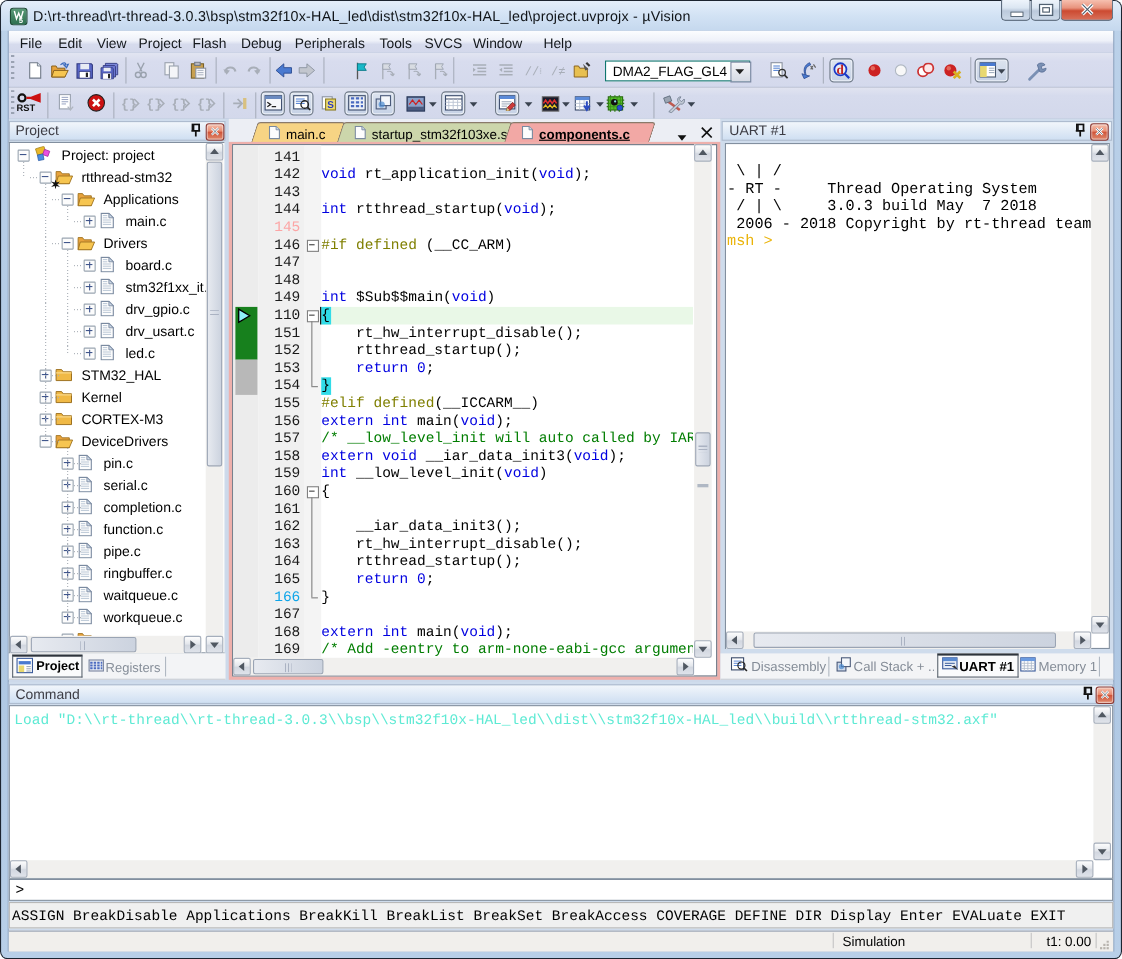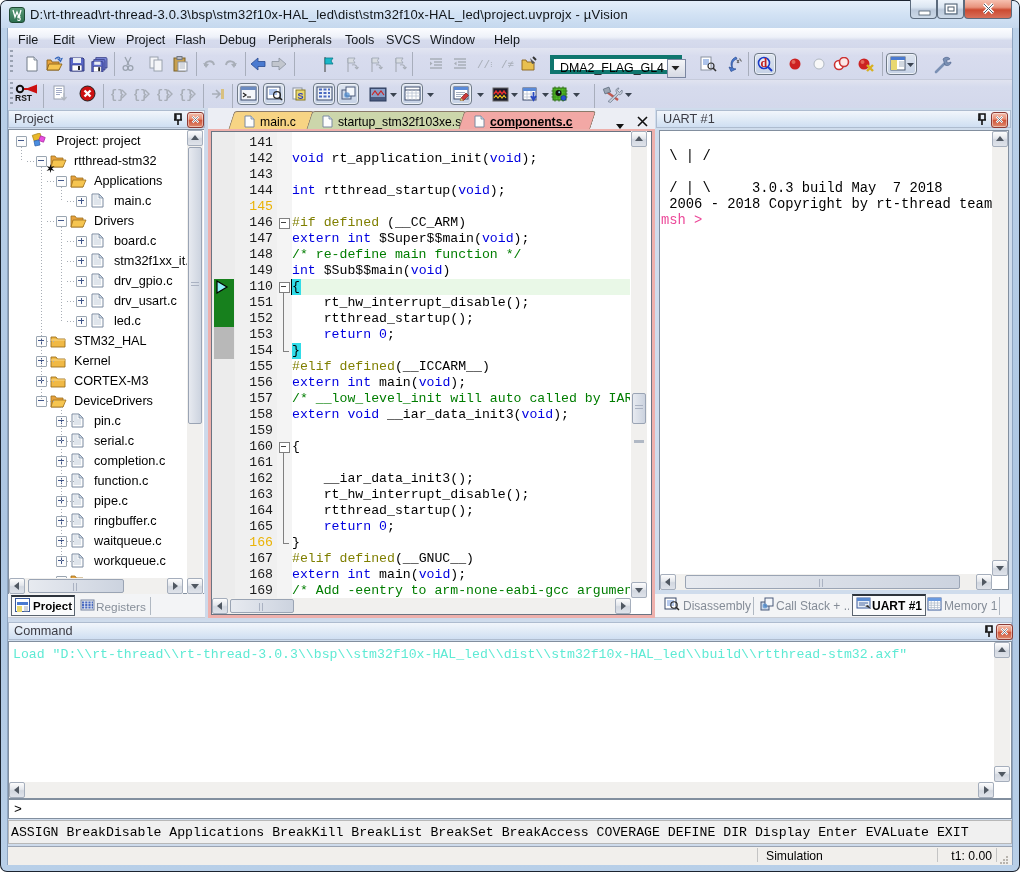--- a/index.html
+++ b/index.html
@@ -147,21 +147,21 @@
         <text x="1" y="12" font-family="Liberation Mono" font-size="11" fill="#a8aeb8">//≡</text>
       </svg></div>
 <div class="ab" style="left:500px;top:56px"><svg width="16" height="16">
         <text x="1" y="12" font-family="Liberation Mono" font-size="11" fill="#a8aeb8">/≠</text>
       </svg></div>
 <div class="ab" style="left:521px;top:56px"><svg width="17" height="16">
         <path d="M1 4 L1 14 L13 14 L13 6 L6 6 L5 4 Z" fill="#e8c050" stroke="#8a621c" stroke-width="0.9"></path>
         <path d="M9 2 L14 7 L11 8 Z" fill="#555"></path>
         <path d="M12 1 L15 4" stroke="#333" stroke-width="2"></path>
       </svg></div>
-<div class="ab" style="left:550px;top:55px;width:132px;height:19px;background:#fff;border:4px solid #0f766e;box-sizing:border-box">
+<div class="ab" style="left:550px;top:55px;width:132px;height:19px;background:#fff;border:1px solid #0f766e;box-sizing:border-box">
 <div class="ab" style="left:6px;top:2px;font:12.4px 'Liberation Sans';color:#000">DMA2_FLAG_GL4</div>
 <div class="ab" style="left:113px;top:0px;width:17px;height:17px;background:linear-gradient(#f4f5f8,#d6dae4);border:1px solid #7a86a0"><svg width="15" height="15">
           <path d="M3.5 6 L11.5 6 L7.5 10.5 Z" fill="#222"></path>
         </svg></div>
     </div>
 <div class="ab" style="left:700px;top:56px"><svg width="17" height="16">
         <rect x="1" y="1" width="10" height="13" fill="#fff" stroke="#8a92a0"></rect>
         <path d="M3 4 L9 4 M3 6 L9 6 M3 8 L9 8" stroke="#4a7ad0" stroke-width="0.9"></path>
         <circle cx="11" cy="10" r="3" fill="none" stroke="#333" stroke-width="1.2"></circle>
         <path d="M13 12 L16 15" stroke="#333" stroke-width="1.6"></path>
@@ -658,27 +658,25 @@
 <div class="ab" style="left:214px;top:327px;width:20px;height:32px;background:#b8b8b8"></div>
 <div class="ab" style="left:215px;top:280px"><svg width="14" height="14">
         <path d="M2 1 L12 7 L2 13 Z" fill="#8ef0f8" stroke="#000" stroke-width="1.2"></path>
       </svg></div>
 <div class="ab mono" style="left:228px;top:136px;width:45px;text-align:right;color:#1a1a1a">141</div>
 <div class="ab mono" style="left:228px;top:152px;width:45px;text-align:right;color:#1a1a1a">142</div>
 <div class="ab mono" style="left:292px;top:152px;width:338px;overflow:hidden;white-space:pre"><span style="color:#0000e0">void</span><span style="color:#000000"> rt_application_init(</span><span style="color:#0000e0">void</span><span style="color:#000000">);</span></div>
 <div class="ab mono" style="left:228px;top:168px;width:45px;text-align:right;color:#1a1a1a">143</div>
 <div class="ab mono" style="left:228px;top:184px;width:45px;text-align:right;color:#1a1a1a">144</div>
 <div class="ab mono" style="left:292px;top:184px;width:338px;overflow:hidden;white-space:pre"><span style="color:#0000e0">int</span><span style="color:#000000"> rtthread_startup(</span><span style="color:#0000e0">void</span><span style="color:#000000">);</span></div>
-<div class="ab mono" style="left:228px;top:200px;width:45px;text-align:right;color:#eab308">145</div>
+<div class="ab mono" style="left:228px;top:200px;width:45px;text-align:right;color:#fca5a5">145</div>
 <div class="ab mono" style="left:228px;top:216px;width:45px;text-align:right;color:#1a1a1a">146</div>
 <div class="ab mono" style="left:292px;top:216px;width:338px;overflow:hidden;white-space:pre"><span style="color:#7f7f00">#if defined</span><span style="color:#000000"> (__CC_ARM)</span></div>
 <div class="ab mono" style="left:228px;top:232px;width:45px;text-align:right;color:#1a1a1a">147</div>
-<div class="ab mono" style="left:292px;top:232px;width:338px;overflow:hidden;white-space:pre"><span style="color:#0000e0">extern</span><span style="color:#000000"> </span><span style="color:#0000e0">int</span><span style="color:#000000"> $Super$$main(</span><span style="color:#0000e0">void</span><span style="color:#000000">);</span></div>
 <div class="ab mono" style="left:228px;top:248px;width:45px;text-align:right;color:#1a1a1a">148</div>
-<div class="ab mono" style="left:292px;top:248px;width:338px;overflow:hidden;white-space:pre"><span style="color:#007d00">/* re-define main function */</span></div>
 <div class="ab mono" style="left:228px;top:264px;width:45px;text-align:right;color:#1a1a1a">149</div>
 <div class="ab mono" style="left:292px;top:264px;width:338px;overflow:hidden;white-space:pre"><span style="color:#0000e0">int</span><span style="color:#000000"> $Sub$$main(</span><span style="color:#0000e0">void</span><span style="color:#000000">)</span></div>
 <div class="ab mono" style="left:228px;top:280px;width:45px;text-align:right;color:#1a1a1a">110</div>
 <div class="ab" style="left:292px;top:279px;width:338px;height:16px;background:#e9f8e7"></div>
 <div class="ab" style="left:292px;top:279px;width:9px;height:16px;background:#31dce8"></div>
 <div class="ab" style="left:291px;top:279px;width:1px;height:16px;background:#000"></div>
 <div class="ab mono" style="left:292px;top:280px;width:338px;overflow:hidden;white-space:pre"><span style="color:#000000">{</span></div>
 <div class="ab mono" style="left:228px;top:296px;width:45px;text-align:right;color:#1a1a1a">151</div>
 <div class="ab mono" style="left:292px;top:296px;width:338px;overflow:hidden;white-space:pre"><span style="color:#000000">    rt_hw_interrupt_disable();</span></div>
 <div class="ab mono" style="left:228px;top:312px;width:45px;text-align:right;color:#1a1a1a">152</div>
@@ -690,35 +688,35 @@
 <div class="ab mono" style="left:292px;top:344px;width:338px;overflow:hidden;white-space:pre"><span style="color:#000000">}</span></div>
 <div class="ab mono" style="left:228px;top:360px;width:45px;text-align:right;color:#1a1a1a">155</div>
 <div class="ab mono" style="left:292px;top:360px;width:338px;overflow:hidden;white-space:pre"><span style="color:#7f7f00">#elif defined</span><span style="color:#000000">(__ICCARM__)</span></div>
 <div class="ab mono" style="left:228px;top:376px;width:45px;text-align:right;color:#1a1a1a">156</div>
 <div class="ab mono" style="left:292px;top:376px;width:338px;overflow:hidden;white-space:pre"><span style="color:#0000e0">extern</span><span style="color:#000000"> </span><span style="color:#0000e0">int</span><span style="color:#000000"> main(</span><span style="color:#0000e0">void</span><span style="color:#000000">);</span></div>
 <div class="ab mono" style="left:228px;top:392px;width:45px;text-align:right;color:#1a1a1a">157</div>
 <div class="ab mono" style="left:292px;top:392px;width:338px;overflow:hidden;white-space:pre"><span style="color:#007d00">/* __low_level_init will auto called by IAR</span></div>
 <div class="ab mono" style="left:228px;top:408px;width:45px;text-align:right;color:#1a1a1a">158</div>
 <div class="ab mono" style="left:292px;top:408px;width:338px;overflow:hidden;white-space:pre"><span style="color:#0000e0">extern</span><span style="color:#000000"> </span><span style="color:#0000e0">void</span><span style="color:#000000"> __iar_data_init3(</span><span style="color:#0000e0">void</span><span style="color:#000000">);</span></div>
 <div class="ab mono" style="left:228px;top:424px;width:45px;text-align:right;color:#1a1a1a">159</div>
+<div class="ab mono" style="left:292px;top:424px;width:338px;overflow:hidden;white-space:pre"><span style="color:#0000e0">int</span><span style="color:#000000"> __low_level_init(</span><span style="color:#0000e0">void</span><span style="color:#000000">)</span></div>
 <div class="ab mono" style="left:228px;top:440px;width:45px;text-align:right;color:#1a1a1a">160</div>
 <div class="ab mono" style="left:292px;top:440px;width:338px;overflow:hidden;white-space:pre"><span style="color:#000000">{</span></div>
 <div class="ab mono" style="left:228px;top:456px;width:45px;text-align:right;color:#1a1a1a">161</div>
 <div class="ab mono" style="left:228px;top:472px;width:45px;text-align:right;color:#1a1a1a">162</div>
 <div class="ab mono" style="left:292px;top:472px;width:338px;overflow:hidden;white-space:pre"><span style="color:#000000">    __iar_data_init3();</span></div>
 <div class="ab mono" style="left:228px;top:488px;width:45px;text-align:right;color:#1a1a1a">163</div>
 <div class="ab mono" style="left:292px;top:488px;width:338px;overflow:hidden;white-space:pre"><span style="color:#000000">    rt_hw_interrupt_disable();</span></div>
 <div class="ab mono" style="left:228px;top:504px;width:45px;text-align:right;color:#1a1a1a">164</div>
 <div class="ab mono" style="left:292px;top:504px;width:338px;overflow:hidden;white-space:pre"><span style="color:#000000">    rtthread_startup();</span></div>
 <div class="ab mono" style="left:228px;top:520px;width:45px;text-align:right;color:#1a1a1a">165</div>
 <div class="ab mono" style="left:292px;top:520px;width:338px;overflow:hidden;white-space:pre"><span style="color:#000000">    </span><span style="color:#0000e0">return</span><span style="color:#000000"> </span><span style="color:#0000e0">0</span><span style="color:#000000">;</span></div>
-<div class="ab mono" style="left:228px;top:536px;width:45px;text-align:right;color:#eab308">166</div>
+<div class="ab mono" style="left:228px;top:536px;width:45px;text-align:right;color:#0ea5e9">166</div>
 <div class="ab mono" style="left:292px;top:536px;width:338px;overflow:hidden;white-space:pre"><span style="color:#000000">}</span></div>
 <div class="ab mono" style="left:228px;top:552px;width:45px;text-align:right;color:#1a1a1a">167</div>
-<div class="ab mono" style="left:292px;top:552px;width:338px;overflow:hidden;white-space:pre"><span style="color:#7f7f00">#elif defined</span><span style="color:#000000">(__GNUC__)</span></div>
 <div class="ab mono" style="left:228px;top:568px;width:45px;text-align:right;color:#1a1a1a">168</div>
 <div class="ab mono" style="left:292px;top:568px;width:338px;overflow:hidden;white-space:pre"><span style="color:#0000e0">extern</span><span style="color:#000000"> </span><span style="color:#0000e0">int</span><span style="color:#000000"> main(</span><span style="color:#0000e0">void</span><span style="color:#000000">);</span></div>
 <div class="ab mono" style="left:228px;top:584px;width:45px;text-align:right;color:#1a1a1a">169</div>
 <div class="ab mono" style="left:292px;top:584px;width:338px;overflow:hidden;white-space:pre"><span style="color:#007d00">/* Add -eentry to arm-none-eabi-gcc argumen</span></div>
 <div class="ab" style="left:279px;top:218px;width:9px;height:9px;background:#fff;border:1px solid #808080"></div>
     <div class="ab" style="left:281px;top:222px;width:5px;height:1px;background:#404040"></div>
 <div class="ab" style="left:279px;top:282px;width:9px;height:9px;background:#fff;border:1px solid #808080"></div>
     <div class="ab" style="left:281px;top:286px;width:5px;height:1px;background:#404040"></div>
 <div class="ab" style="left:279px;top:442px;width:9px;height:9px;background:#fff;border:1px solid #808080"></div>
     <div class="ab" style="left:281px;top:446px;width:5px;height:1px;background:#404040"></div>
@@ -759,23 +757,24 @@
 <div class="ab" style="left:977px;top:112px"><svg width="10" height="13" viewBox="0 0 10 13">
         <path d="M2 1 L8 1 L8 7 L2 7 Z M1 7 L9 7 M5 7 L5 12" stroke="#111" stroke-width="1.6" fill="none"></path>
         <path d="M3 1.5 L3 6.5" stroke="#111" stroke-width="1.4"></path>
       </svg></div>
 <div class="ab" style="left:991px;top:112px;width:15px;height:14px;border:1px solid #8c3a34;border-radius:3px;background:linear-gradient(#f4c0ae,#e98b70 45%,#cf5237 50%,#e08a6e);box-shadow:inset 0 0 0 1px rgba(255,255,255,.45)"><svg width="15" height="14">
         <path d="M4.5 3.5 L10.5 9.5 M10.5 3.5 L4.5 9.5" stroke="#fff" stroke-width="2.1"></path>
         <path d="M4.5 3.5 L10.5 9.5 M10.5 3.5 L4.5 9.5" stroke="#3a4a5a" stroke-width="0.6"></path>
       </svg></div>
 <div class="ab" style="left:659px;top:130px;width:350px;height:460px;background:#fff;border:1px solid #828f9f;box-sizing:border-box"></div>
 <div class="ab" style="left:661px;top:149px;font:13.8px 'Liberation Mono';white-space:pre;color:#000"> \ | /</div>
+<div class="ab" style="left:661px;top:165px;font:13.8px 'Liberation Mono';white-space:pre;color:#000">- RT -     Thread Operating System</div>
 <div class="ab" style="left:661px;top:181px;font:13.8px 'Liberation Mono';white-space:pre;color:#000"> / | \     3.0.3 build May  7 2018</div>
 <div class="ab" style="left:661px;top:197px;font:13.8px 'Liberation Mono';white-space:pre;color:#000"> 2006 - 2018 Copyright by rt-thread team</div>
-<div class="ab" style="left:661px;top:213px;font:13.8px 'Liberation Mono';white-space:pre;color:#ec4899">msh &gt;</div>
+<div class="ab" style="left:661px;top:213px;font:13.8px 'Liberation Mono';white-space:pre;color:#eab308">msh &gt;</div>
 <div class="ab sbtrack" style="left:992px;top:131px;width:16px;height:445px"></div>
 <div class="ab sbbtn" style="left:992px;top:131px;width:16px;height:16px">
       <svg width="16" height="16">
         <path d="M8 5 L12 10 L4 10 Z" fill="#505862"></path>
       </svg>
     </div>
 <div class="ab sbbtn" style="left:992px;top:560px;width:16px;height:16px">
       <svg width="16" height="16">
         <path d="M8 11 L12 6 L4 6 Z" fill="#505862"></path>
       </svg>

